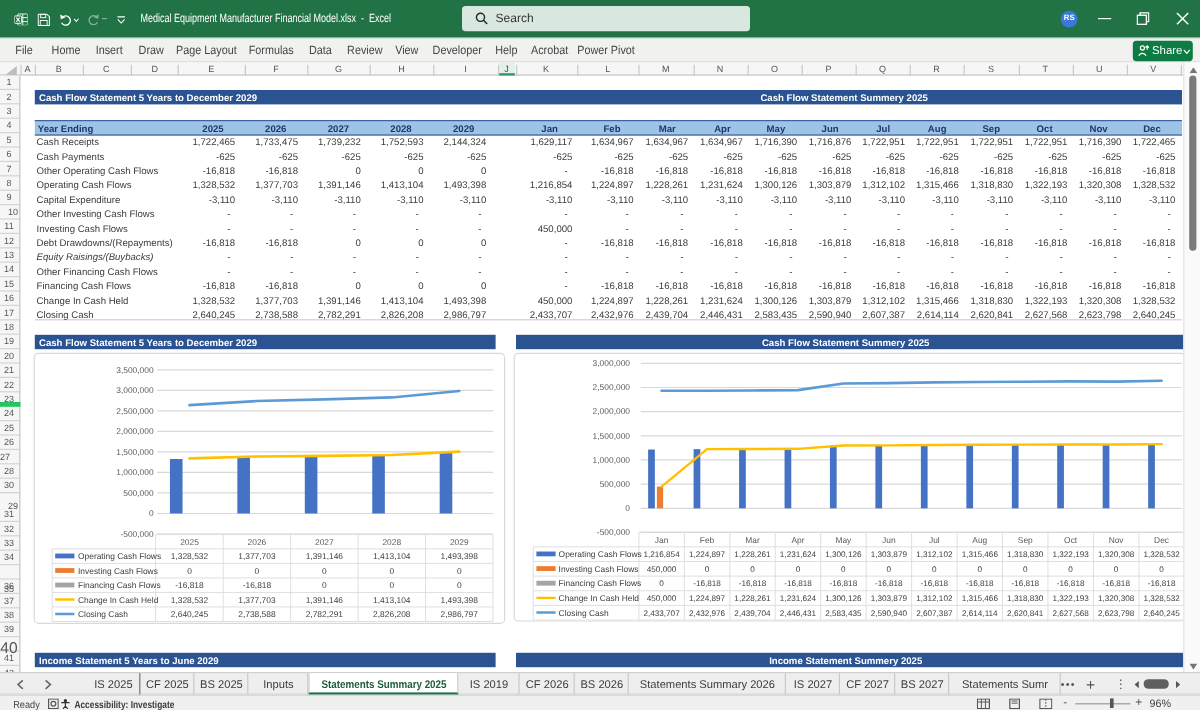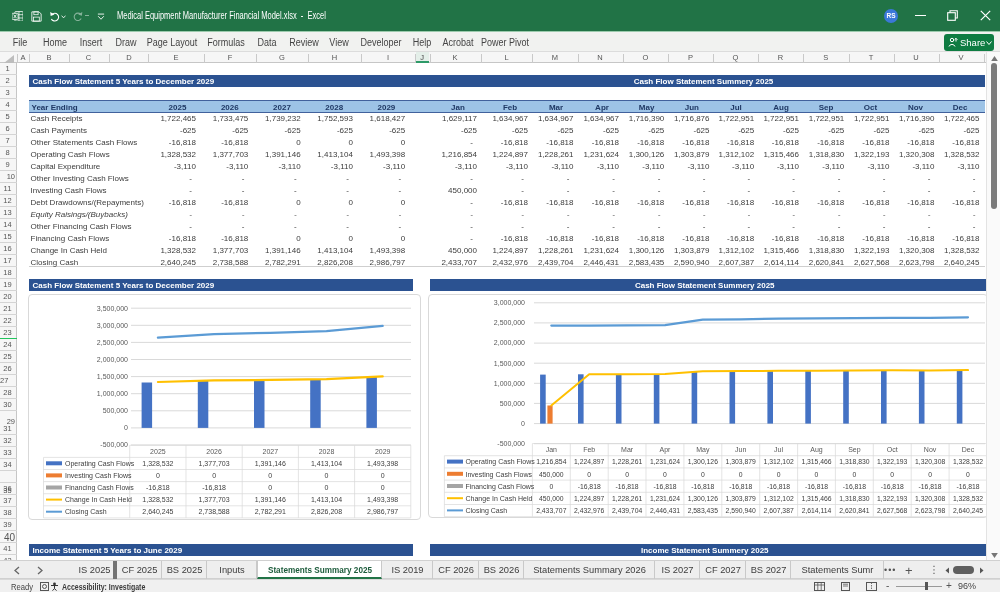--- a/index.html
+++ b/index.html
@@ -33,20 +33,27 @@
  <path d="M2.2 4.2 a4.6 4.6 0 1 1 -0.6 5.2" fill="none" stroke="#fff" stroke-width="1.3"></path>
  <path d="M0.2 1.2 L0.8 6 L5.4 4.2 Z" fill="#fff"></path>
       </g>
 </svg>
 <div class="abs" style="left:84.5px;top:15px;width:4px;height:1px;background:#ffffff;opacity:.45"></div>
 <svg class="abs" style="left:96.5px;top:13px" width="8" height="7.5" viewBox="0 0 9 8">
  <line x1="1" y1="1" x2="8" y2="1" stroke="#fff" stroke-width="1"></line>
  <path d="M1.3 3.4 l3.2 3.4 l3.2 -3.4" fill="none" stroke="#fff" stroke-width="1"></path>
 </svg>
 <div class="abs" style="left:117px;top:10px;font-size:10px;color:#fff;transform:scaleX(0.75);transform-origin:left;white-space:nowrap">Medical Equipment Manufacturer Financial Model.xlsx&nbsp;&nbsp;-&nbsp;&nbsp;Excel</div>
+<div class="abs" style="left:385px;top:5px;width:240px;height:21px;background:#d9e8de;border-radius:3px">
+ <svg class="abs" style="left:11px;top:5px" width="11" height="11" viewBox="0 0 11 11">
+  <circle cx="4.4" cy="4.4" r="3.4" fill="none" stroke="#262626" stroke-width="1.2"></circle>
+  <line x1="6.9" y1="6.9" x2="10" y2="10" stroke="#262626" stroke-width="1.2"></line>
+ </svg>
+ <div class="abs" style="left:28px;top:4.5px;font-size:10px;color:#333">Search</div>
+</div>
 <div class="abs" style="left:884px;top:9px;width:14px;height:14px;border-radius:50%;background:#3b78d8;color:#fff;font-size:6.5px;text-align:center;line-height:14px;font-weight:bold">RS</div>
 <div class="abs" style="left:915px;top:15px;width:11px;height:1.4px;background:#fff"></div>
 <svg class="abs" style="left:947px;top:10px" width="11" height="11" viewBox="0 0 11 11">
  <rect x="0.7" y="2.7" width="7.6" height="7.6" fill="none" stroke="#fff" stroke-width="1.1"></rect>
  <path d="M3 2.7 v-2 h7.3 v7.3 h-2" fill="none" stroke="#fff" stroke-width="1.1"></path>
 </svg>
 <svg class="abs" style="left:980px;top:10px" width="11" height="11" viewBox="0 0 11 11">
  <path d="M0.8 0.8 L10.2 10.2 M10.2 0.8 L0.8 10.2" stroke="#fff" stroke-width="1.2"></path>
 </svg>
 </div>
@@ -191,21 +198,21 @@
     </div>
 <div class="abs" style="left:0;top:228.0px;width:17px;height:12.0px;border-bottom:1px solid #d4d4d4">
       <div class="abs" style="left:0;top:1.5px;width:15px;text-align:center;font-size:7.5px;color:#555">20</div>
     </div>
 <div class="abs" style="left:0;top:240.0px;width:17px;height:12.0px;border-bottom:1px solid #d4d4d4">
       <div class="abs" style="left:0;top:1.5px;width:15px;text-align:center;font-size:7.5px;color:#555">21</div>
     </div>
 <div class="abs" style="left:0;top:252.0px;width:17px;height:12.0px;border-bottom:1px solid #d4d4d4">
       <div class="abs" style="left:0;top:1.5px;width:15px;text-align:center;font-size:7.5px;color:#555">22</div>
     </div>
-<div class="abs" style="left:0;top:264.0px;width:17px;height:12.0px;border-bottom:1px solid #22c55e">
+<div class="abs" style="left:0;top:264.0px;width:17px;height:12.0px;border-bottom:4px solid #22c55e">
       <div class="abs" style="left:0;top:1.5px;width:15px;text-align:center;font-size:7.5px;color:#555">23</div>
     </div>
 <div class="abs" style="left:0;top:276.0px;width:17px;height:12.0px;border-bottom:1px solid #d4d4d4">
       <div class="abs" style="left:0;top:1.5px;width:15px;text-align:center;font-size:7.5px;color:#555">24</div>
     </div>
 <div class="abs" style="left:0;top:288.0px;width:17px;height:12.0px;border-bottom:1px solid #d4d4d4">
       <div class="abs" style="left:0;top:1.5px;width:15px;text-align:center;font-size:7.5px;color:#555">25</div>
     </div>
 <div class="abs" style="left:0;top:300.0px;width:17px;height:12.0px;border-bottom:1px solid #d4d4d4">
       <div class="abs" style="left:0;top:1.5px;width:15px;text-align:center;font-size:7.5px;color:#555">26</div>
@@ -243,21 +250,21 @@
 <div class="abs" style="left:0;top:432.0px;width:17px;height:12.0px;border-bottom:1px solid #d4d4d4">
       <div class="abs" style="left:0;top:1.5px;width:15px;text-align:center;font-size:7.5px;color:#555">37</div>
     </div>
 <div class="abs" style="left:0;top:444.0px;width:17px;height:12.0px;border-bottom:1px solid #d4d4d4">
       <div class="abs" style="left:0;top:1.5px;width:15px;text-align:center;font-size:7.5px;color:#555">38</div>
     </div>
 <div class="abs" style="left:0;top:456.0px;width:17px;height:12.0px;border-bottom:1px solid #d4d4d4">
       <div class="abs" style="left:0;top:1.5px;width:15px;text-align:center;font-size:7.5px;color:#555">39</div>
     </div>
 <div class="abs" style="left:0;top:468.0px;width:17px;height:12.0px;border-bottom:1px solid #d4d4d4">
-      <div class="abs" style="left:0;top:1.5px;width:15px;text-align:right;font-size:10px;color:#555">40</div>
+      <div class="abs" style="left:0;top:1.5px;width:15px;text-align:center;font-size:13px;color:#555">40</div>
     </div>
 <div class="abs" style="left:0;top:480.0px;width:17px;height:12.0px;border-bottom:1px solid #d4d4d4">
       <div class="abs" style="left:0;top:1.5px;width:15px;text-align:center;font-size:7.5px;color:#555">41</div>
     </div>
 <div class="abs" style="left:0;top:492.0px;width:17px;height:12.0px;border-bottom:1px solid #d4d4d4">
       <div class="abs" style="left:0;top:1.5px;width:15px;text-align:center;font-size:7.5px;color:#555">42</div>
     </div>
 </div>
 <div class="abs" style="left:28.5px;top:75px;width:956.5px;height:11.8px;background:#2b5291">
     <div class="abs" style="left:4px;top:1.8px;font-size:8px;font-weight:bold;color:#fff">Cash Flow Statement 5 Years to December 2029</div>
@@ -282,21 +289,21 @@
 <div class="abs ctr" style="left:842.0px;top:2px;font-size:8px;font-weight:bold;color:#1f3864">Oct</div>
 <div class="abs ctr" style="left:887.0px;top:2px;font-size:8px;font-weight:bold;color:#1f3864">Nov</div>
 <div class="abs ctr" style="left:931.5px;top:2px;font-size:8px;font-weight:bold;color:#1f3864">Dec</div>
 </div>
 <div class="abs" style="left:28.5px;top:110.70px;width:956.5px;height:12.0px;">
 <div class="abs" style="left:2px;top:3.1px;font-size:8px;color:#3c3c3c;white-space:nowrap">Cash Receipts</div>
 <div class="num" style="right:789.0px;top:3.1px">1,722,465</div>
 <div class="num" style="right:736.7px;top:3.1px">1,733,475</div>
 <div class="num" style="right:684.4px;top:3.1px">1,739,232</div>
 <div class="num" style="right:632.1px;top:3.1px">1,752,593</div>
-<div class="num" style="right:579.8px;top:3.1px">1,618,427</div>
+<div class="num" style="right:579.8px;top:3.1px">2,144,324</div>
 <div class="num" style="right:508.0px;top:3.1px">1,629,117</div>
 <div class="num" style="right:457.0px;top:3.1px">1,634,967</div>
 <div class="num" style="right:411.5px;top:3.1px">1,634,967</div>
 <div class="num" style="right:366.0px;top:3.1px">1,634,967</div>
 <div class="num" style="right:320.7px;top:3.1px">1,716,390</div>
 <div class="num" style="right:275.5px;top:3.1px">1,716,876</div>
 <div class="num" style="right:230.8px;top:3.1px">1,722,951</div>
 <div class="num" style="right:186.0px;top:3.1px">1,722,951</div>
 <div class="num" style="right:140.7px;top:3.1px">1,722,951</div>
 <div class="num" style="right:95.5px;top:3.1px">1,722,951</div>
@@ -317,21 +324,21 @@
 <div class="num" style="right:320.7px;top:3.1px">-625</div>
 <div class="num" style="right:275.5px;top:3.1px">-625</div>
 <div class="num" style="right:230.8px;top:3.1px">-625</div>
 <div class="num" style="right:186.0px;top:3.1px">-625</div>
 <div class="num" style="right:140.7px;top:3.1px">-625</div>
 <div class="num" style="right:95.5px;top:3.1px">-625</div>
 <div class="num" style="right:50.5px;top:3.1px">-625</div>
 <div class="num" style="right:5.5px;top:3.1px">-625</div>
 </div>
 <div class="abs" style="left:28.5px;top:134.70px;width:956.5px;height:12.0px;">
-<div class="abs" style="left:2px;top:3.1px;font-size:8px;color:#3c3c3c;white-space:nowrap">Other Statements Cash Flows</div>
+<div class="abs" style="left:2px;top:3.1px;font-size:8px;color:#3c3c3c;white-space:nowrap">Other Operating Cash Flows</div>
 <div class="num" style="right:789.0px;top:3.1px">-16,818</div>
 <div class="num" style="right:736.7px;top:3.1px">-16,818</div>
 <div class="num" style="right:684.4px;top:3.1px">0</div>
 <div class="num" style="right:632.1px;top:3.1px">0</div>
 <div class="num" style="right:579.8px;top:3.1px">0</div>
 <div class="num" style="right:512.0px;top:3.1px">-</div>
 <div class="num" style="right:457.0px;top:3.1px">-16,818</div>
 <div class="num" style="right:411.5px;top:3.1px">-16,818</div>
 <div class="num" style="right:366.0px;top:3.1px">-16,818</div>
 <div class="num" style="right:320.7px;top:3.1px">-16,818</div>
@@ -783,21 +790,21 @@
       <path d="M4 6 L8 0 H0 Z" fill="#767676"></path>
     </svg>
 </div>
 <div class="abs" style="left:0;top:560px;width:1000px;height:19px;background:#eeeeee;border-top:1px solid #d0d0d0;border-bottom:1px solid #d0d0d0">
 <svg class="abs" style="left:13px;top:5px" width="8" height="9" viewBox="0 0 8 9">
       <path d="M6 1 L2 4.5 L6 8" fill="none" stroke="#666" stroke-width="1.3"></path>
     </svg>
 <svg class="abs" style="left:36px;top:5px" width="8" height="9" viewBox="0 0 8 9">
       <path d="M2 1 L6 4.5 L2 8" fill="none" stroke="#666" stroke-width="1.3"></path>
     </svg>
-<div class="abs" style="left:72px;top:0;width:45px;height:18px;border-right:4px solid #737373">
+<div class="abs" style="left:72px;top:0;width:45px;height:18px;border-right:1px solid #737373">
       <div class="abs ctr" style="left:22.5px;top:4px;font-size:9.3px;color:#3c3c3c;white-space:nowrap">IS 2025</div>
     </div>
 <div class="abs" style="left:117px;top:0;width:45px;height:18px;border-right:1px solid #c9c9c9">
       <div class="abs ctr" style="left:22.5px;top:4px;font-size:9.3px;color:#3c3c3c;white-space:nowrap">CF 2025</div>
     </div>
 <div class="abs" style="left:162px;top:0;width:45px;height:18px;border-right:1px solid #c9c9c9">
       <div class="abs ctr" style="left:22.5px;top:4px;font-size:9.3px;color:#3c3c3c;white-space:nowrap">BS 2025</div>
     </div>
 <div class="abs" style="left:207px;top:0;width:50px;height:18px;border-right:1px solid #c9c9c9">
       <div class="abs ctr" style="left:25.0px;top:4px;font-size:9.3px;color:#3c3c3c;white-space:nowrap">Inputs</div>

